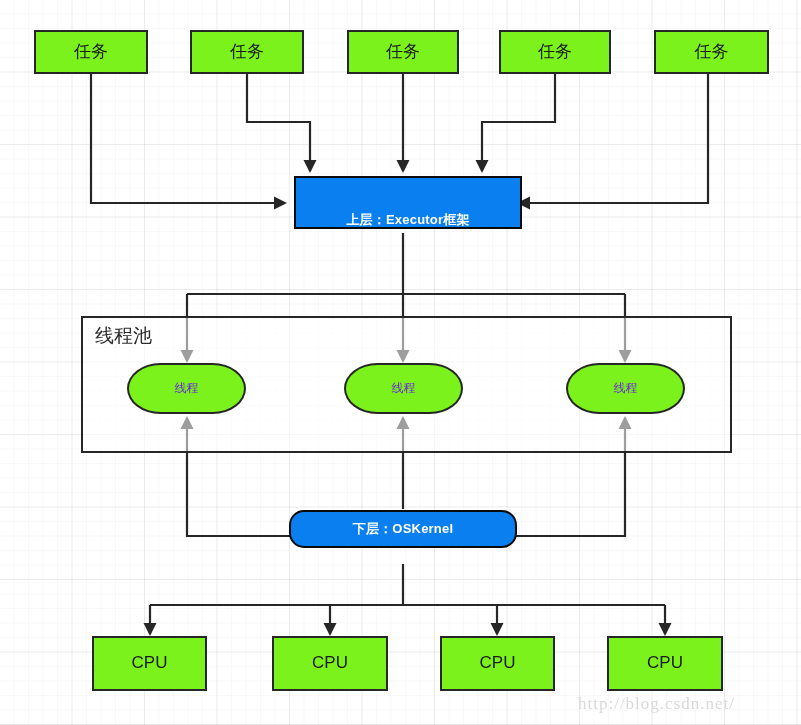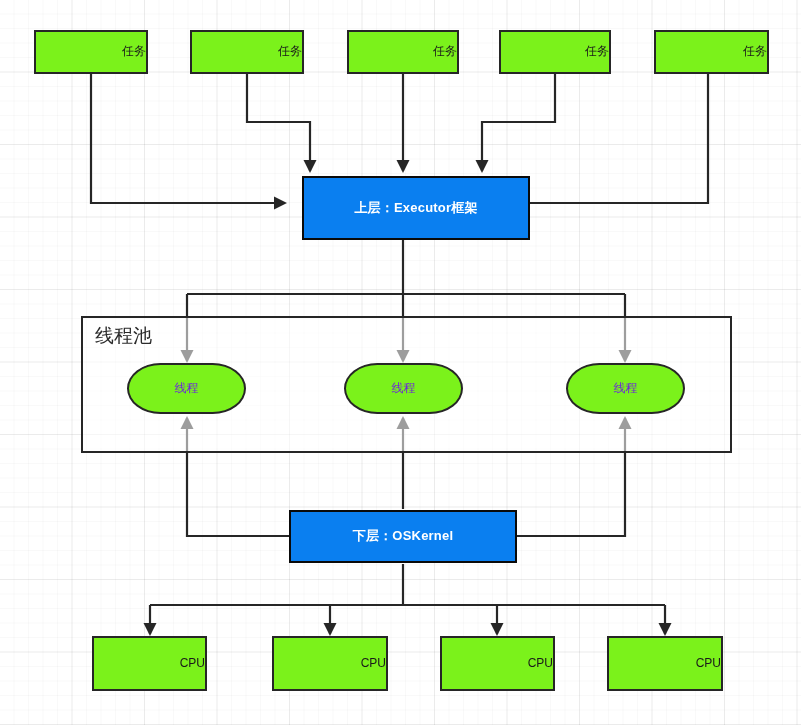--- a/index.html
+++ b/index.html
@@ -36,22 +36,21 @@
     display: flex;
     align-items: center;
     justify-content: center;
     text-align: center;
     line-height: 1.1;
   }
   .task-node, .cpu-node {
     background: #7bf21b;
     border: 2px solid #262626;
     color: #1a1a1a;
-    font-size: 12px;
-    justify-content: flex-end;
+    font-size: 17px;
   }
   .thread-node {
     background: #7bf21b;
     border: 2px solid #262626;
     color: #6d28d9;
     font-size: 12px;
     border-radius: 34px / 26px;
   }
   .layer-node {
     background: #0a7ff0;
@@ -134,48 +133,49 @@
   <div class="node task-node" style="left:347px; top:30px; width:112px; height:44px;">
     <span>任务</span>
   </div>
   <div class="node task-node" style="left:499px; top:30px; width:112px; height:44px;">
     <span>任务</span>
   </div>
   <div class="node task-node" style="left:654px; top:30px; width:115px; height:44px;">
     <span>任务</span>
   </div>
 
-  <div class="node layer-node" style="left:302px; top:176px; width:228px; height:64px;">
+  <div class="node layer-node" style="left:294px; top:176px; width:228px; height:53px;align-items:flex-end;">
     <span>上层：Executor框架</span>
   </div>
 
   <div class="pool-group" style="left:81px; top:316px; width:651px; height:137px;"></div>
   <div class="pool-label" style="left:95px; top:323px;">线程池</div>
 
   <div class="node thread-node" style="left:127px; top:363px; width:119px; height:51px;">
     <span>线程</span>
   </div>
   <div class="node thread-node" style="left:344px; top:363px; width:119px; height:51px;">
     <span>线程</span>
   </div>
   <div class="node thread-node" style="left:566px; top:363px; width:119px; height:51px;">
     <span>线程</span>
   </div>
 
-  <div class="node layer-node" style="left:289px; top:510px; width:228px; height:53px;">
+  <div class="node layer-node" style="left:289px; top:510px; width:228px; height:38px;border-radius:15px;">
     <span>下层：OSKernel</span>
   </div>
 
   <div class="node cpu-node" style="left:92px; top:636px; width:115px; height:55px;">
     <span>CPU</span>
   </div>
   <div class="node cpu-node" style="left:272px; top:636px; width:116px; height:55px;">
     <span>CPU</span>
   </div>
   <div class="node cpu-node" style="left:440px; top:636px; width:115px; height:55px;">
     <span>CPU</span>
   </div>
   <div class="node cpu-node" style="left:607px; top:636px; width:116px; height:55px;">
     <span>CPU</span>
   </div>
 
+  <div class="watermark" style="left:578px; top:694px;">http://blog.csdn.net/</div>
 
 </div>
 
 </body></html>

